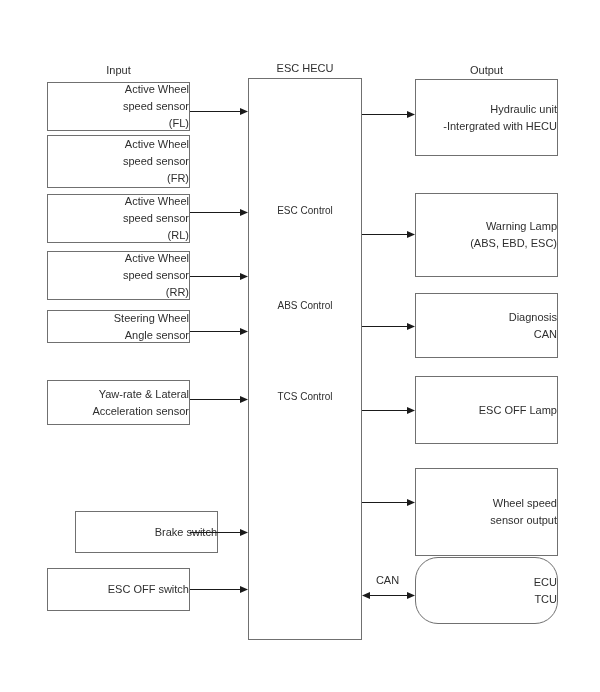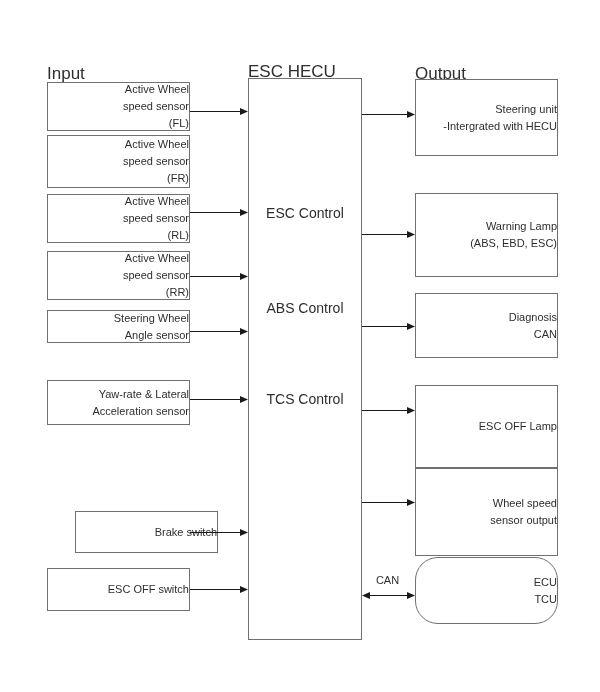--- a/index.html
+++ b/index.html
@@ -7,21 +7,22 @@
     position: relative;
     width: 600px;
     height: 692px;
     background: #ffffff;
     font-family: "Liberation Sans", sans-serif;
     color: #2e2e2e;
     overflow: hidden;
   }
   .hdr {
     position: absolute;
-    font-size: 17px;
+    font-size: 11px;
+    text-align: center;
     color: #2e2e2e;
   }
   #input-header  { left: 47px;  width: 143px; top: 64px; }
   #hecu-title    { left: 248px; width: 114px; top: 62px; }
   #output-header { left: 415px; width: 143px; top: 64px; }
 
   .box {
     position: absolute;
     border: 1px solid #707070;
     background: #ffffff;
@@ -47,37 +48,37 @@
   #in-wheel-rl { top: 194px; height: 49px; }
   #in-wheel-rr { top: 251px; height: 49px; }
   #in-steering { top: 310px; height: 33px; }
   #in-yawrate  { top: 380px; height: 45px; }
   #in-brake    { top: 511px; height: 42px; margin-left: 28px; }
   #in-esc-off  { top: 568px; height: 43px; padding-left: 40px; }
 
   #out-hydraulic  { top: 79px;  height: 77px; }
   #out-warning    { top: 193px; height: 84px; padding-left: 20px; }
   #out-diagnosis  { top: 293px; height: 65px; }
-  #out-esc-lamp   { top: 385px; height: 83px; }
+  #out-esc-lamp   { top: 376px; height: 68px; }
   #out-wheelspeed { top: 468px; height: 88px; }
   #out-ecu-tcu    { top: 557px; height: 67px; border-radius: 23px; }
 
   #hecu-box {
     position: absolute;
     left: 248px; top: 78px;
     width: 114px; height: 562px;
     border: 1px solid #707070;
     background: #ffffff;
     box-sizing: border-box;
   }
   .hecu-label {
     position: absolute;
     left: 248px;
     width: 114px;
-    font-size: 14px;
+    font-size: 10px;
     text-align: center;
     color: #2e2e2e;
   }
   #hecu-label-esc { top: 205px; }
   #hecu-label-abs { top: 300px; }
   #hecu-label-tcs { top: 391px; }
 
   #can-label {
     position: absolute;
     left: 360px; top: 574px;
@@ -138,21 +139,21 @@
 Acceleration sensor</span>
   </div>
   <div id="in-brake" class="box in">
     <span class="lbl">Brake switch</span>
   </div>
   <div id="in-esc-off" class="box in">
     <span class="lbl">ESC OFF switch</span>
   </div>
 
   <div id="out-hydraulic" class="box out">
-    <span class="lbl">Steering unit
+    <span class="lbl">Hydraulic unit
 -Intergrated with HECU</span>
   </div>
   <div id="out-warning" class="box out">
     <span class="lbl">Warning Lamp
 (ABS, EBD, ESC)</span>
   </div>
   <div id="out-diagnosis" class="box out">
     <span class="lbl">Diagnosis
 CAN</span>
   </div>

